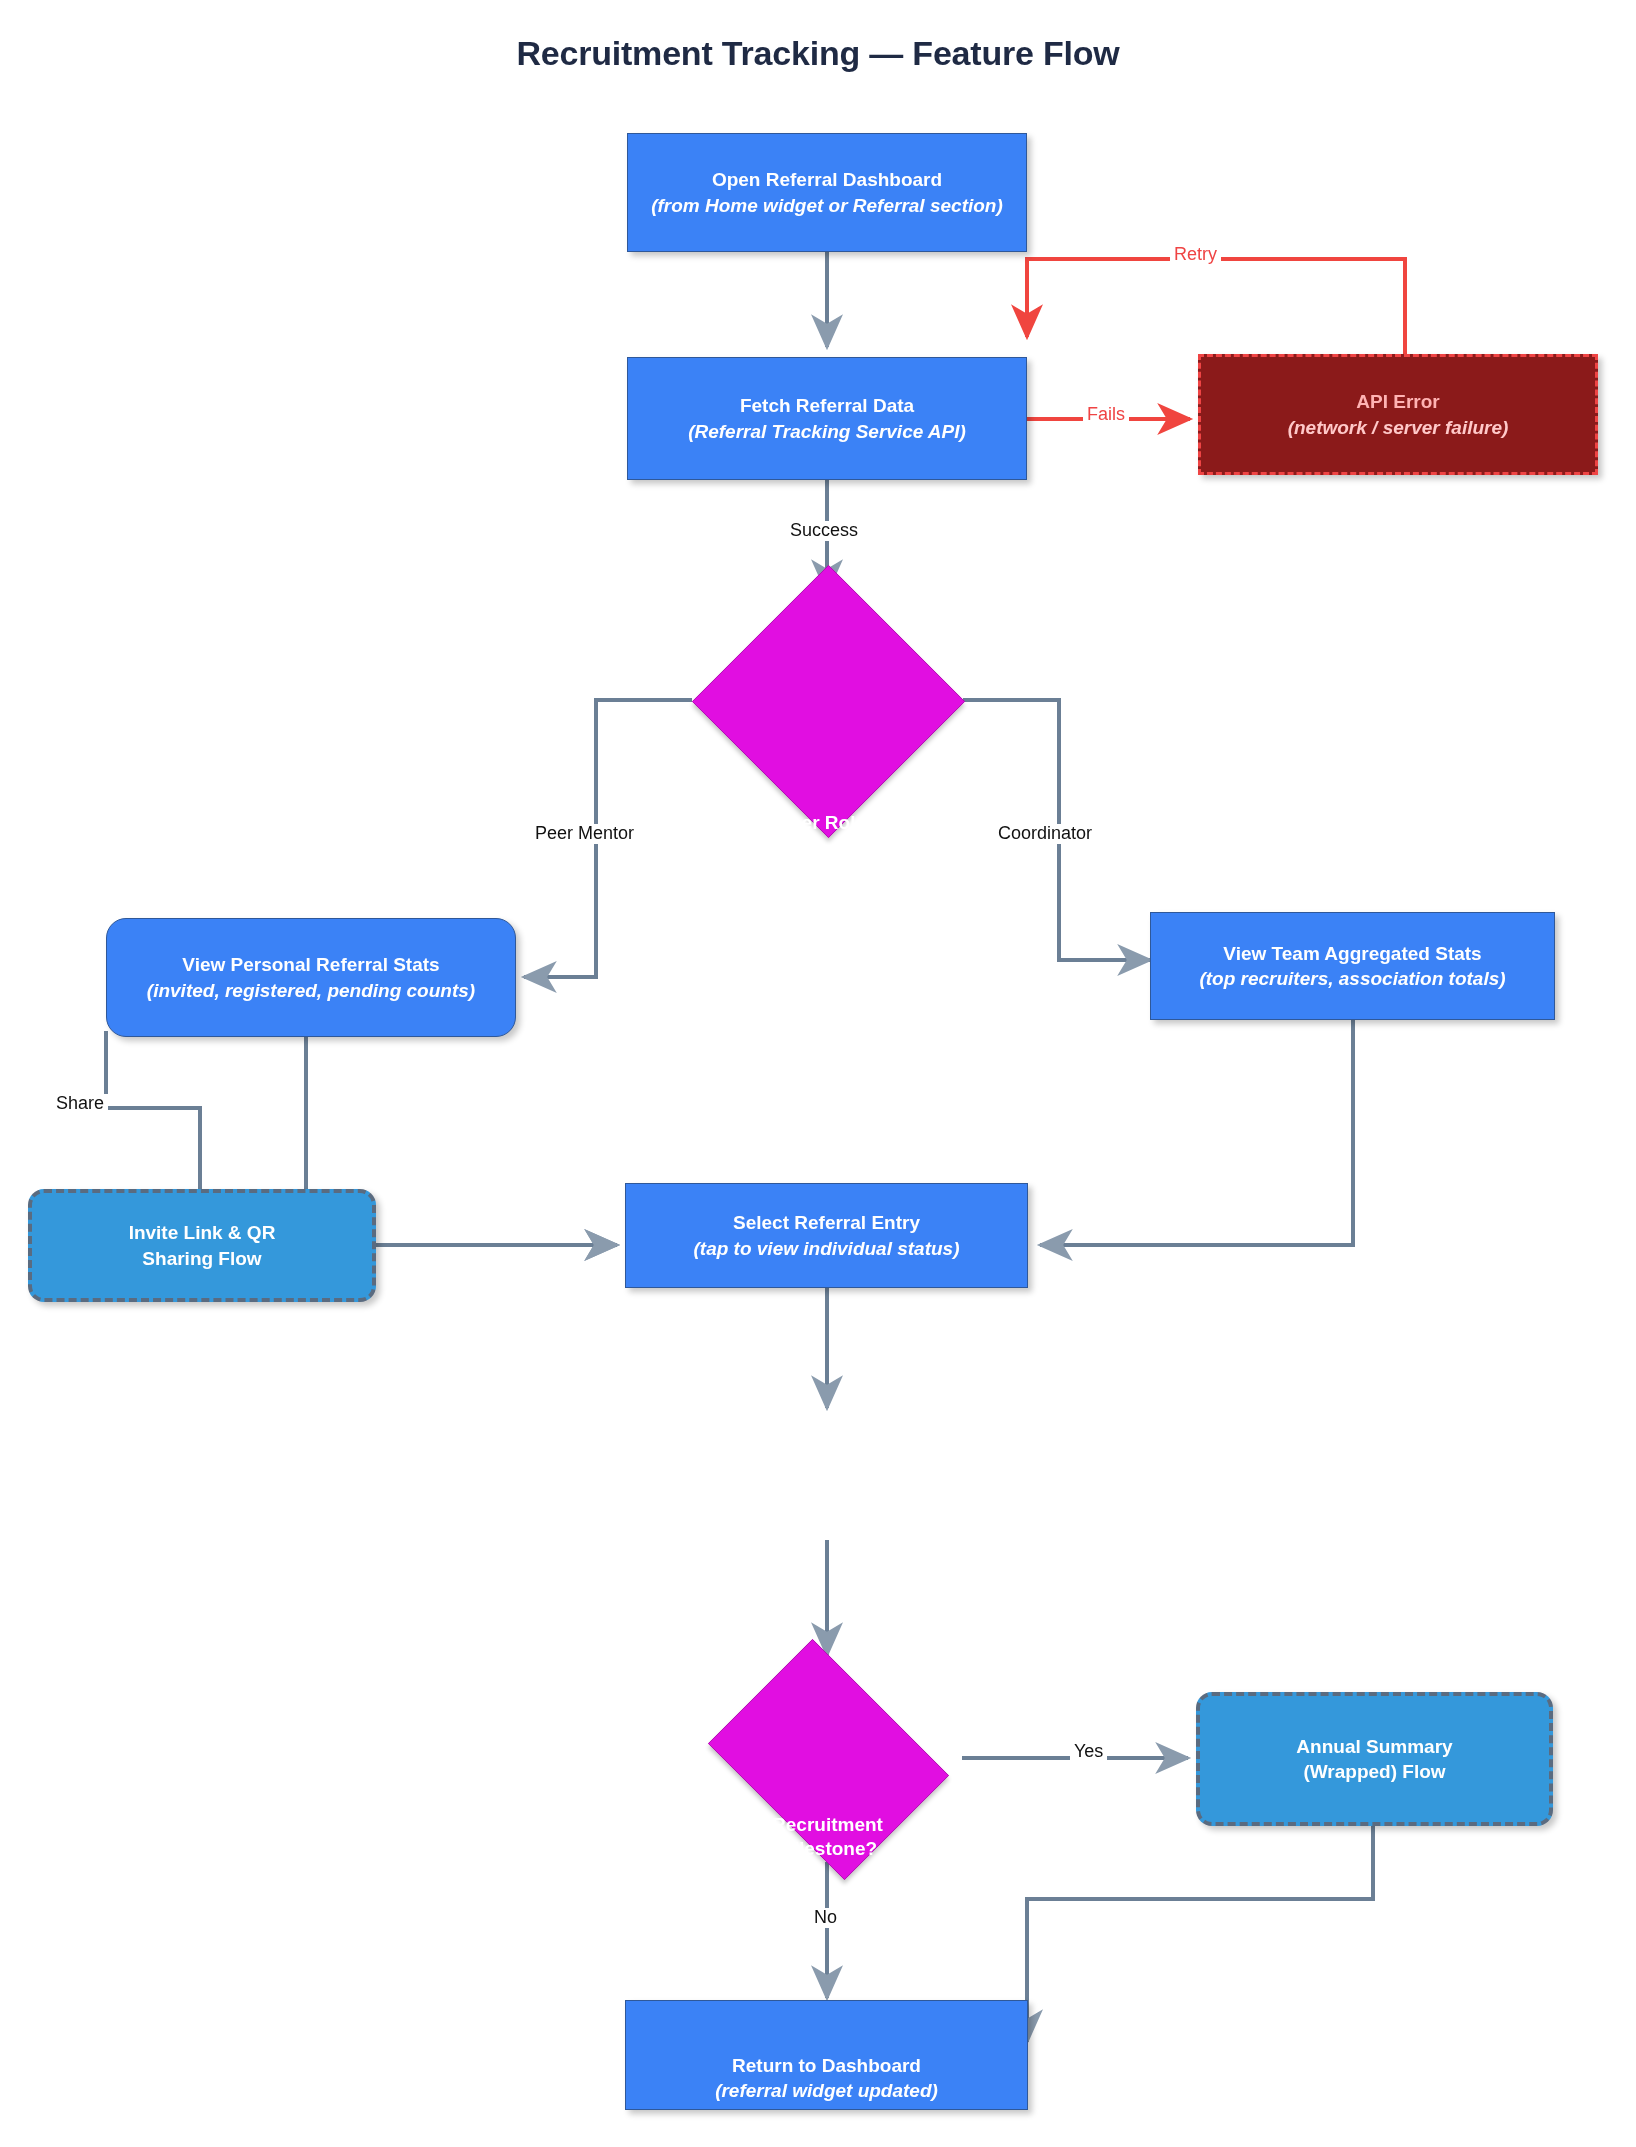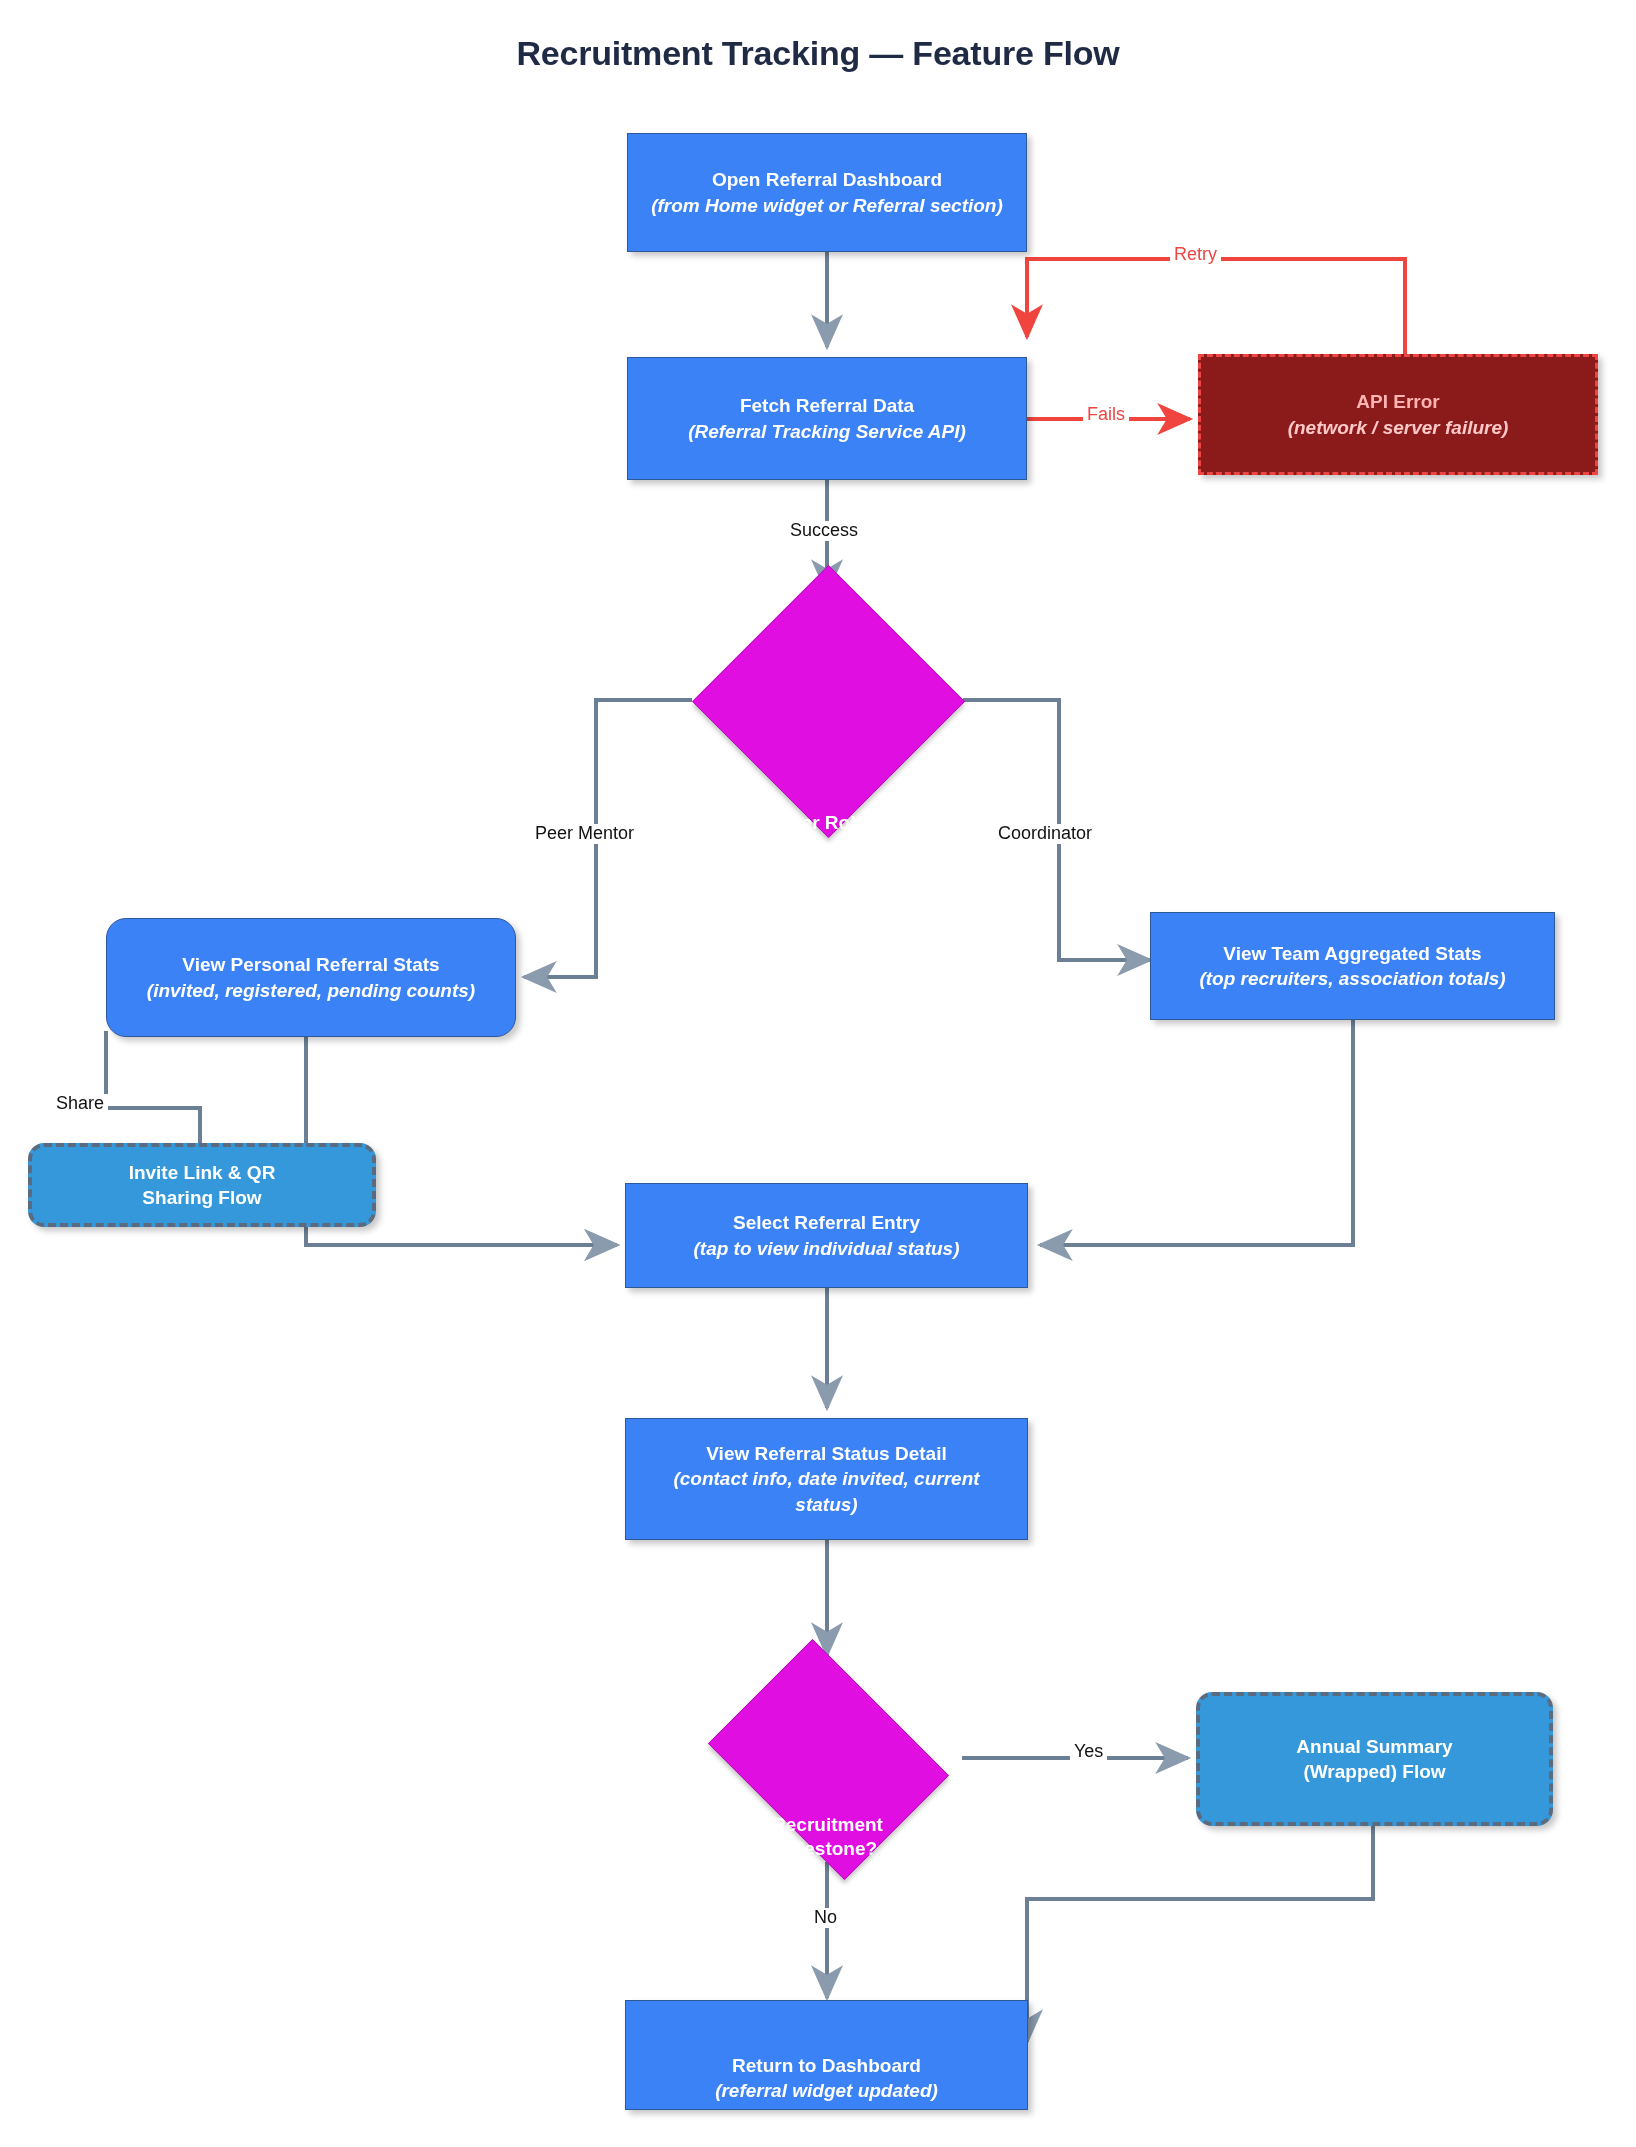--- a/index.html
+++ b/index.html
@@ -197,34 +197,30 @@
   <div class="node node-process" style="left:106px; top:918px; width:410px; height:119px;border-radius:20px;">
     <div class="n-title">View Personal Referral Stats</div>
     <div class="n-sub">(invited, registered, pending counts)</div>
   </div>
 
   <div class="node node-process" style="left:1150px; top:912px; width:405px; height:108px;">
     <div class="n-title">View Team Aggregated Stats</div>
     <div class="n-sub">(top recruiters, association totals)</div>
   </div>
 
-  <div class="node node-subflow" style="left:28px; top:1143px; width:348px; height:84px;">
+  <div class="node node-subflow" style="left:28px; top:1189px; width:348px; height:113px;">
     <div class="n-title">Invite Link &amp; QR</div>
     <div class="n-title">Sharing Flow</div>
   </div>
 
   <div class="node node-process" style="left:625px; top:1183px; width:403px; height:105px;">
     <div class="n-title">Select Referral Entry</div>
     <div class="n-sub">(tap to view individual status)</div>
   </div>
 
-  <div class="node node-process" style="left:625px; top:1418px; width:403px; height:122px;">
-    <div class="n-title">View Referral Status Detail</div>
-    <div class="n-sub">(contact info, date invited, current status)</div>
-  </div>
 
   <div class="node-decision" style="left:692px; top:1655px; width:271px; height:207px;">
     <div class="dec-shape" style="transform: rotate(45deg) scale(0.7071) scaleY(1.0);"></div>
     <div class="dec-label">
       <div>Recruitment</div>
       <div>Milestone?</div>
     </div>
   </div>
 
   <div class="node node-subflow" style="left:1196px; top:1692px; width:357px; height:134px;">

